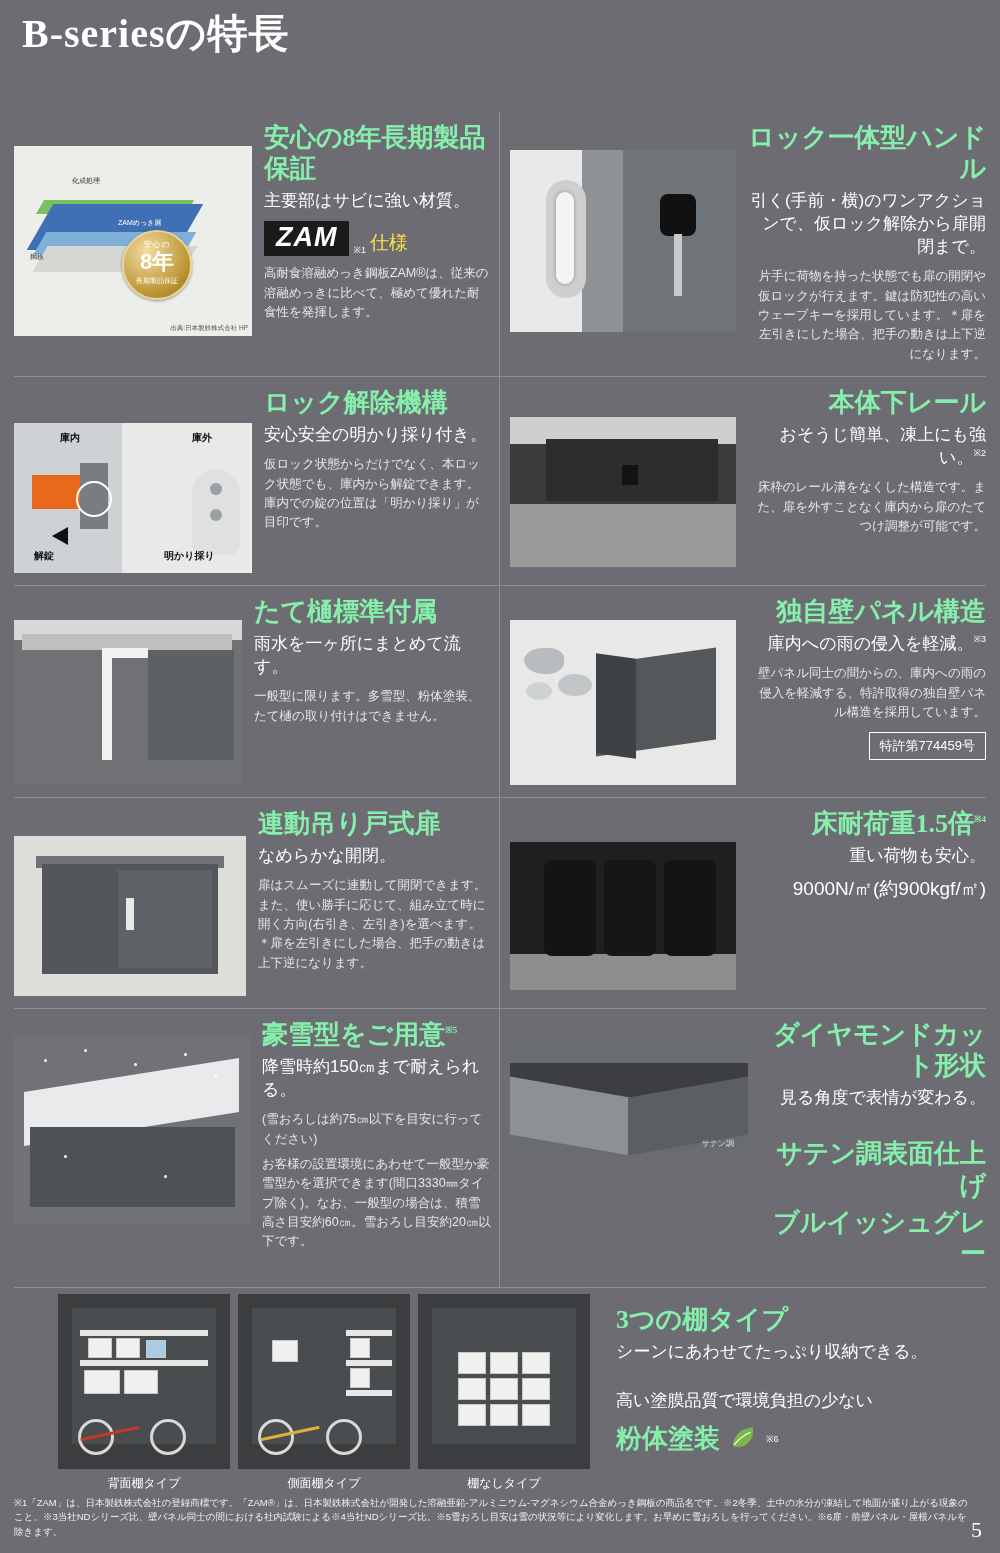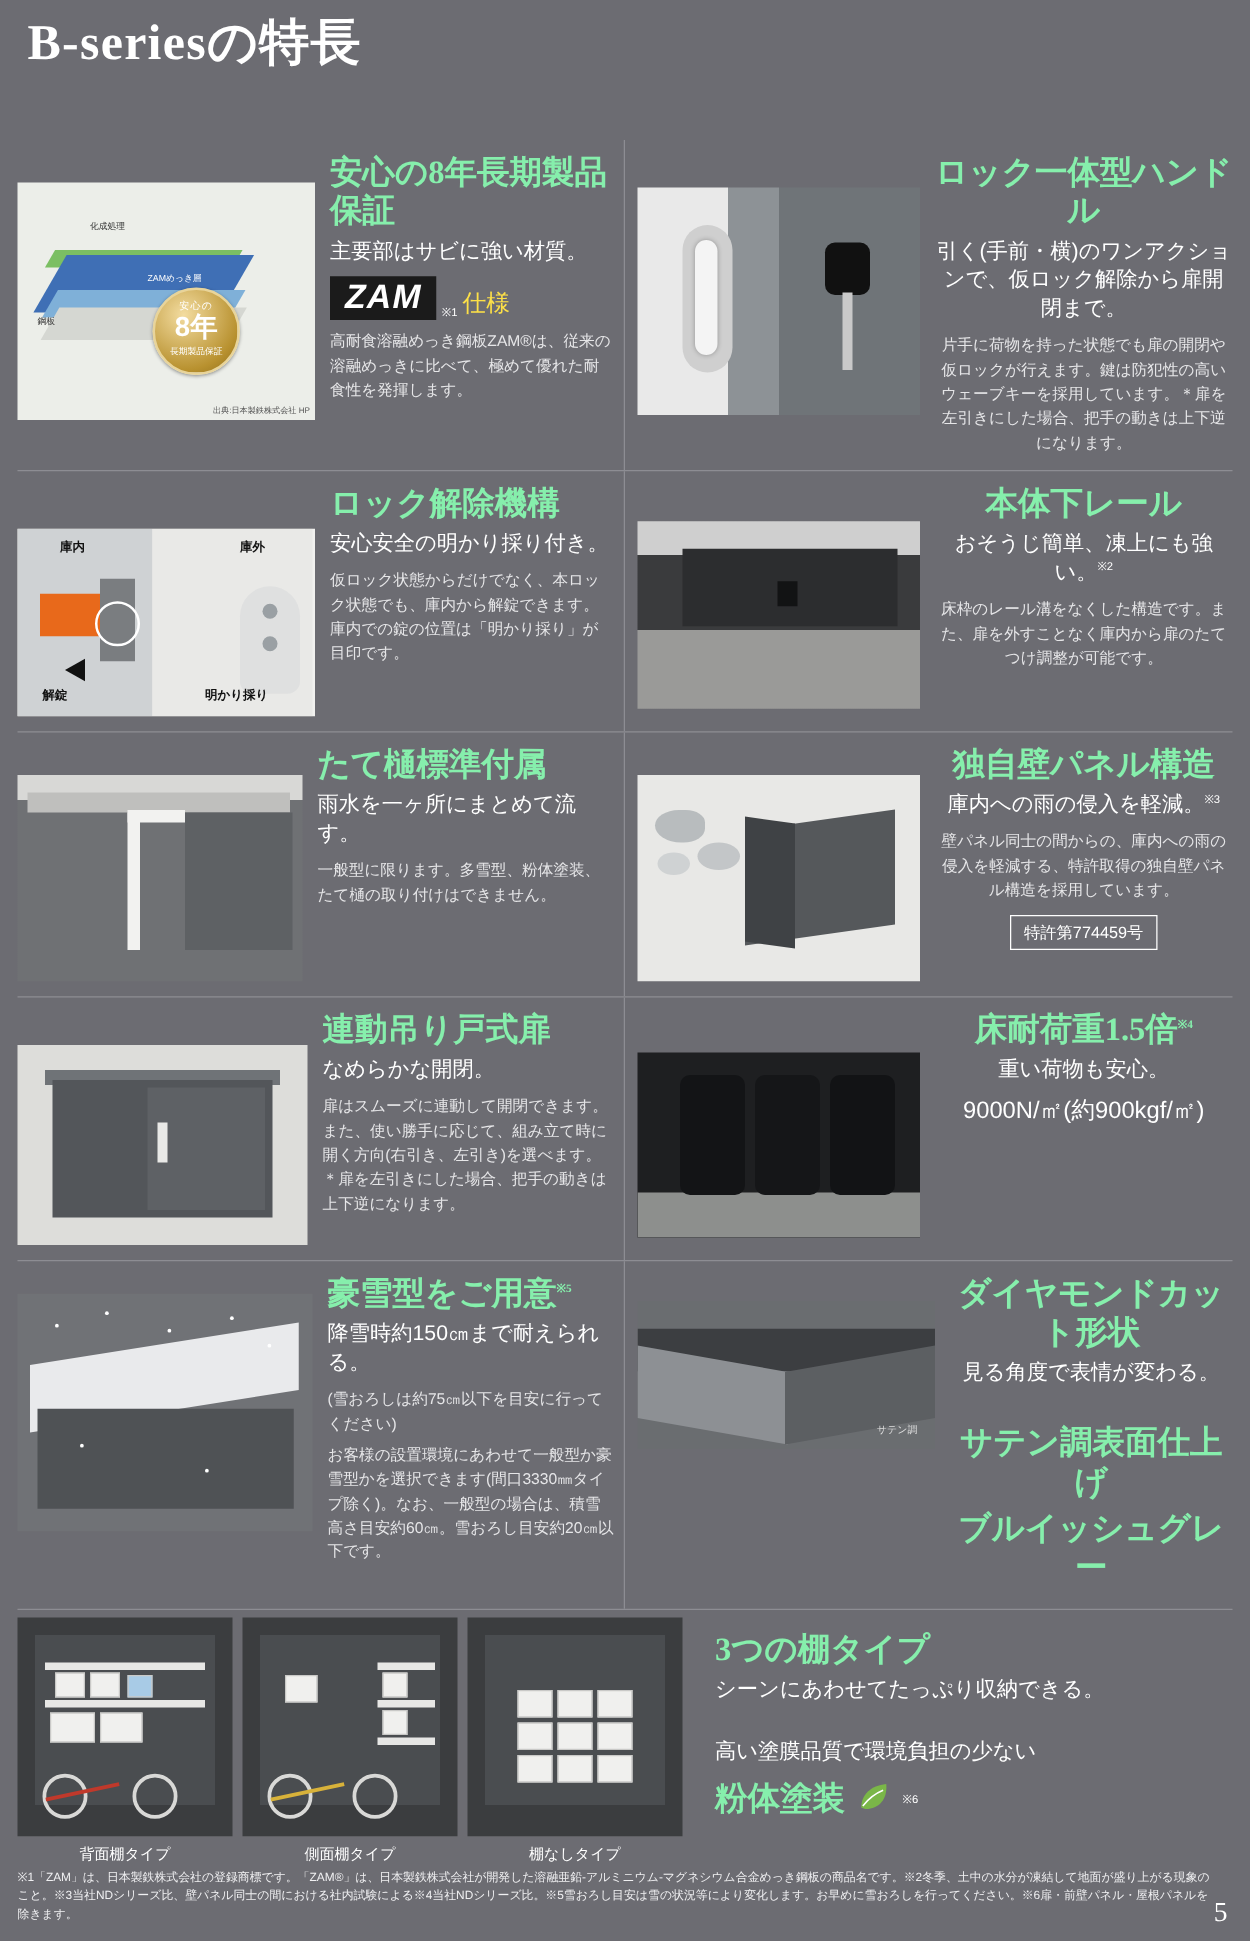--- a/index.html
+++ b/index.html
@@ -32,21 +32,21 @@
   .cell.left { width:486px; padding-right:8px; border-right:1px solid #8d8d93; }
   .cell.right { width:486px; padding-left:10px; }
 
   .photo {
     flex:0 0 auto;
     background:#d9d9d9;
     position:relative;
     overflow:hidden;
   }
   .txt { flex:1 1 auto; padding-left:12px; }
-  .txt.rightalign { text-align:center; }
+  .txt.rightalign { text-align:right; }
 
   h2.t {
     margin:0 0 6px 0;
     font-size:26px; font-weight:bold; color:#86efac;
     font-family:Liberation Serif, serif;
     letter-spacing:0px; line-height:1.2;
   }
   p.sub {
     margin:0 0 8px 0; font-size:17px; color:#ffffff; line-height:1.35;
   }
@@ -79,21 +79,21 @@
   .zamline .spec { font-size:19px; color:#fde047; }
 
   .patent {
     display:inline-block; margin-top:10px;
     border:1px solid #ffffff; color:#ffffff;
     font-size:13px; padding:4px 10px;
   }
 
   
   .shelfrow { display:flex; margin-top:6px; }
-  .shelf-photos { display:flex; gap:8px; }
+  .shelf-photos { display:flex; gap:8px;margin-left:44px; }
   .shelf-item { width:172px; }
   .shelf-img { width:172px; height:175px; background:#cfcfcf; position:relative; overflow:hidden;}
   .shelf-cap { text-align:center; font-size:12px; color:#ffffff; margin-top:6px; }
   .shelf-txt { padding-left:26px; padding-top:10px; }
 
   .footnote {
     position:absolute; left:14px; top:1496px; width:956px;
     font-size:9.5px; color:#f0f0f2; line-height:1.5;
   }
   .pagenum {
@@ -245,21 +245,21 @@
         <div class="photo lockrel" style="width:238px;height:150px;margin-top:36px;">
           <div class="sk wallL"></div>
           <div class="sk wallR"></div>
           <div class="sk mech"></div>
           <div class="sk mech2"></div>
           <div class="sk circ"></div>
           <div class="sk knob"></div>
           <div class="sk dot"></div>
           <div class="sk dot2"></div>
           <div class="sk arrow"></div>
-          <div class="sk tag" style="left:6px;top:8px;padding-left:28px;">庫内</div>
+          <div class="sk tag" style="left:18px;top:8px;padding-left:28px;">庫内</div>
           <div class="sk tag" style="left:178px;top:8px;font-family:Liberation Mono, monospace;">庫外</div>
           <div class="sk tag" style="left:20px;top:126px;">解錠</div>
           <div class="sk tag" style="left:150px;top:126px;color:#111;">明かり採り</div>
         </div>
         <div class="txt">
           <h2 class="t">ロック解除機構</h2>
           <p class="sub">安心安全の明かり採り付き。</p>
           <p class="body">仮ロック状態からだけでなく、本ロック状態でも、庫内から解錠できます。庫内での錠の位置は「明かり採り」が目印です。</p>
         </div>
       </div>

